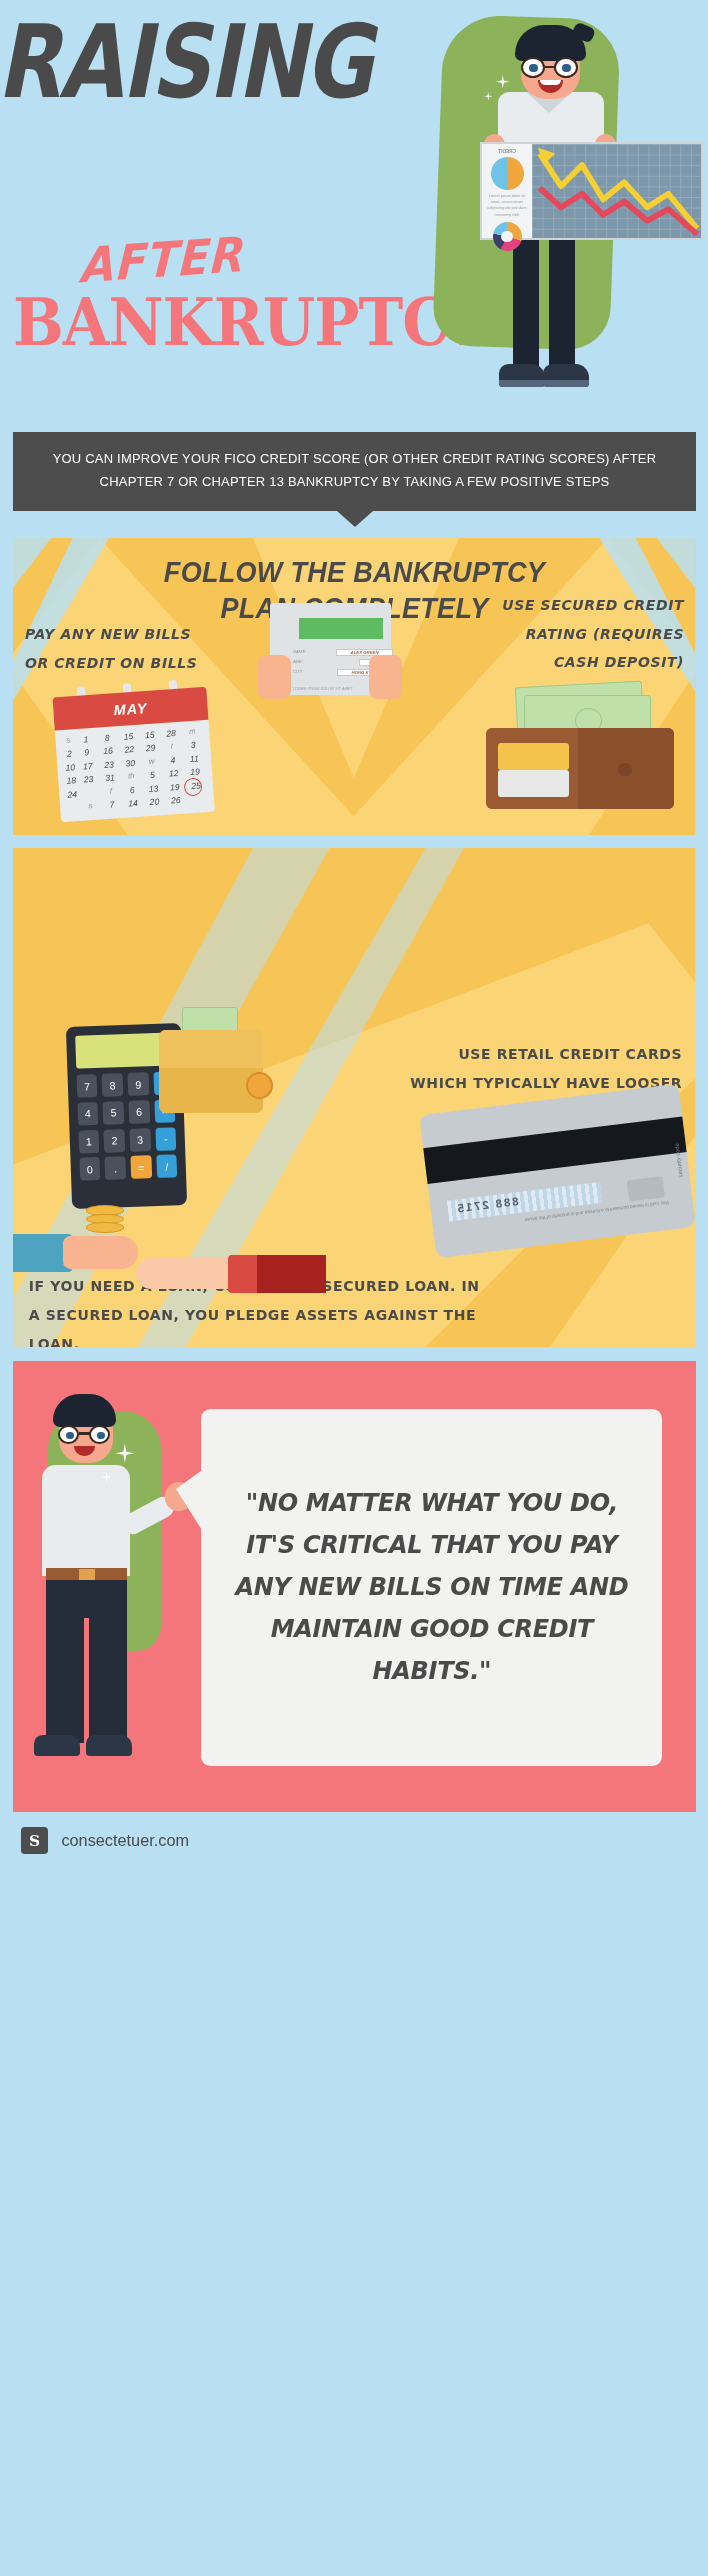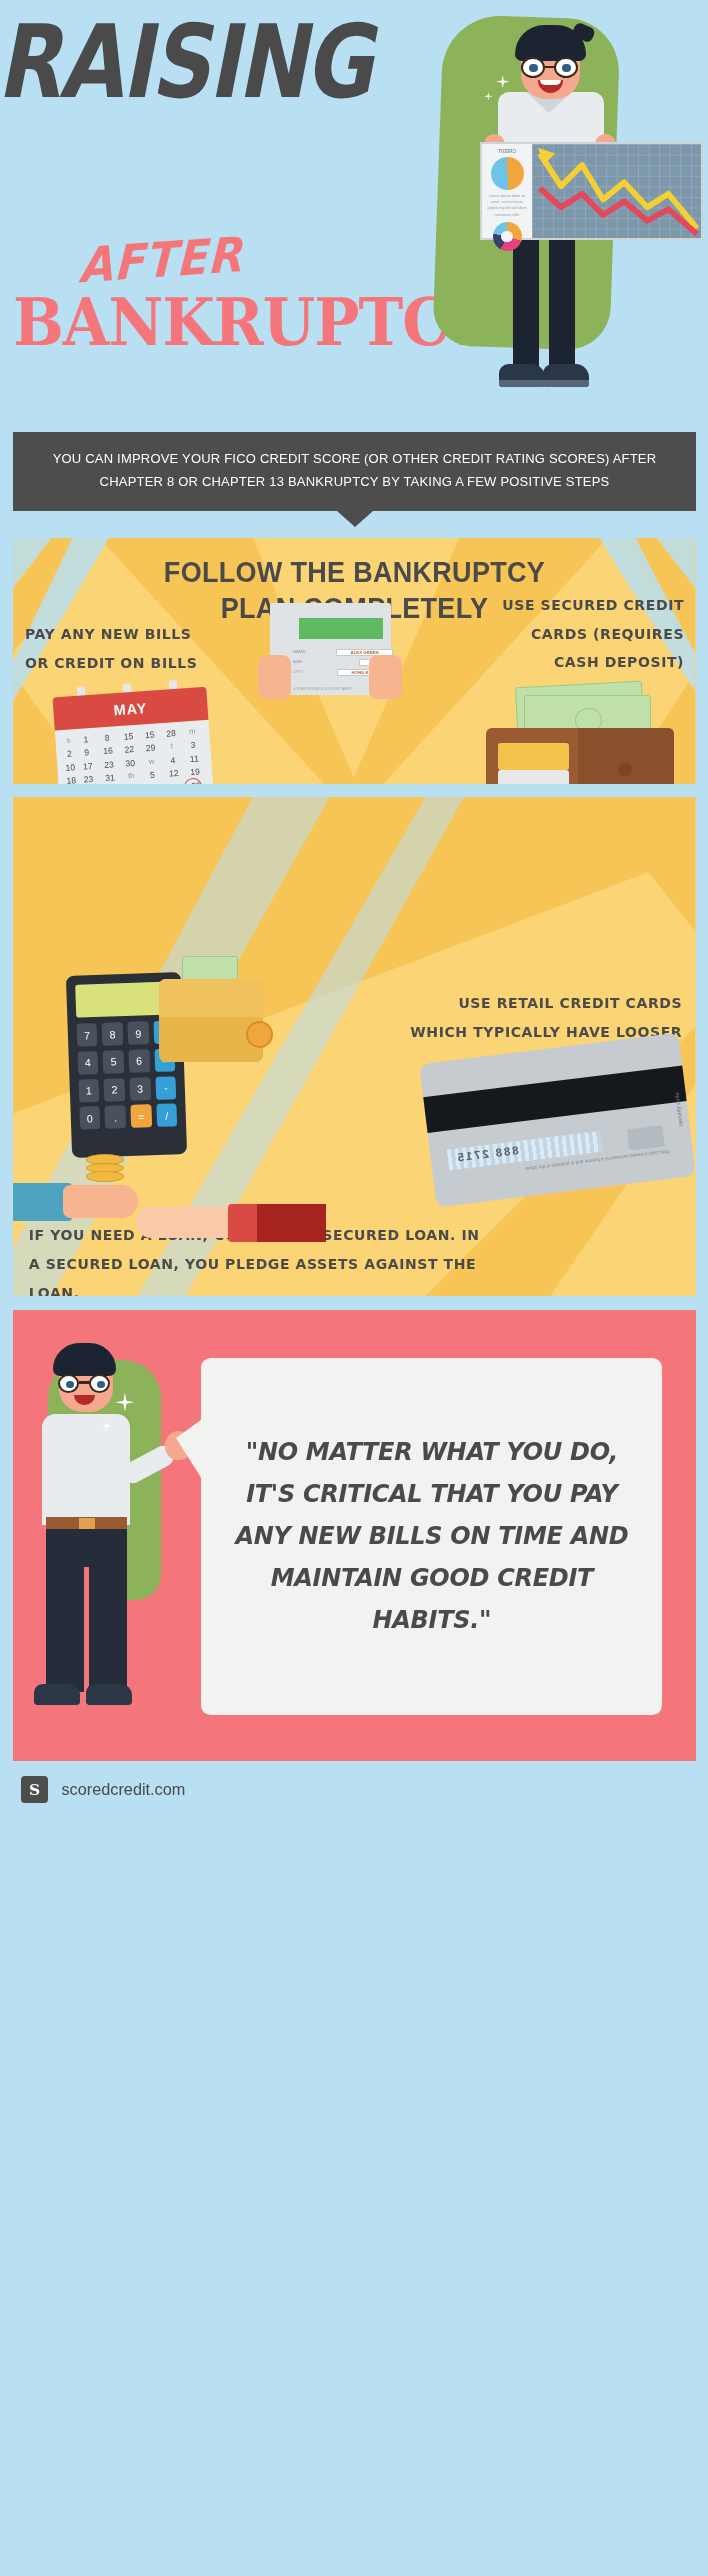--- a/index.html
+++ b/index.html
@@ -166,21 +166,21 @@
     font-family: "DejaVu Sans", sans-serif;
     font-weight: bold;
     color:#4b4b4b;
     font-size: 14px;
     line-height: 2.05;
     letter-spacing: 0.6px;
   }
   .blurb.right { text-align: right; }
 
   
-  .p1 { height: 246px; }
+  .p1 { height: 297px; font-style: italic; }
   .p1 .left-text  { position:absolute; left:11.5px; top:82px; width:192px; z-index:4; }
   .p1 .right-text { position:absolute; right:11.5px; top:53px; width:201px; z-index:4; }
 
   
   .envelope { position:absolute; left:245px; top:65px; width:144px; height:115px; z-index:5; }
   .env-paper { position:absolute; left:11.5px; top:0; width:121px; height:92px; background:#dfe3e6; border-radius:2.9px;}
   .env-green { position:absolute; left:29px; top:15.4px; width:84px; height:21px; background:#5fbb62; }
   .env-rows { position:absolute; left:23px; top:46px; width:100px; font-size:4.3px; color:#8b949b; }
   .env-row { display:flex; justify-content:space-between; margin-bottom:2.9px; }
   .env-row b { background:#fff; border:1px solid #c4cace; color:#b2602f; padding:0 13.4px; font-size:4.3px;}
@@ -381,21 +381,21 @@
             <polyline points="8,10 30,44 52,22 74,58 96,40 120,66 142,52 172,88" fill="none" stroke="#f5d033" stroke-width="6" stroke-linejoin="round"></polyline>
             <polyline points="8,46 30,66 52,52 74,74 96,60 120,80 142,68 172,94" fill="none" stroke="#e4485a" stroke-width="6" stroke-linejoin="round"></polyline>
             <polygon points="6,4 24,10 12,22" fill="#f5d033"></polygon>
           </svg>
         </div>
       </div>
     </div>
   </div>
 
   <div class="callout">
-    <span>YOU CAN IMPROVE YOUR FICO CREDIT SCORE (OR OTHER CREDIT RATING SCORES) AFTER CHAPTER 8 OR CHAPTER 13 BANKRUPTCY BY TAKING A FEW POSITIVE STEPS</span>
+    <span>YOU CAN IMPROVE YOUR FICO CREDIT SCORE (OR OTHER CREDIT RATING SCORES) AFTER CHAPTER 7 OR CHAPTER 13 BANKRUPTCY BY TAKING A FEW POSITIVE STEPS</span>
     <div class="callout-tip"></div>
   </div>
 
   <div class="gap" style="height:27px"></div>
 
   <div class="panel p1">
     <svg class="rays" viewBox="0 0 711 310" preserveAspectRatio="none">
       <polygon points="0,0 90,0 0,120" fill="#f7c555"></polygon>
       <polygon points="90,0 620,0 355,290" fill="#f7c555"></polygon>
       <polygon points="250,0 465,0 355,250" fill="#fbd476"></polygon>
@@ -407,21 +407,21 @@
       <polygon points="611,0 649,0 711,120 711,160" fill="#b9dff2" opacity="0.85"></polygon>
       <polygon points="671,0 711,0 711,52" fill="#b9dff2" opacity="0.85"></polygon>
     </svg>
 
     <div class="sec-title">
       <div>FOLLOW THE BANKRUPTCY</div>
       <div>PLAN COMPLETELY</div>
     </div>
 
     <div class="blurb left-text">PAY ANY NEW BILLS OR CREDIT ON BILLS</div>
-    <div class="blurb right right-text">USE SECURED CREDIT CARDS (REQUIRES CASH DEPOSIT)</div>
+    <div class="blurb right right-text">USE SECURED CREDIT RATING (REQUIRES CASH DEPOSIT)</div>
 
     <div class="envelope">
       <div class="env-paper">
         <div class="env-green"></div>
         <div class="env-rows">
           <div class="env-row">
               <span>NAME:</span>
               <b>ALEX GREEN</b>
             </div>
           <div class="env-row">
@@ -600,17 +600,17 @@
     <div class="q-sp q-sp1"></div>
     <div class="q-sp q-sp2"></div>
 
     <div class="bubble">
       <p>"NO MATTER WHAT YOU DO, IT'S CRITICAL THAT YOU PAY ANY NEW BILLS ON TIME AND MAINTAIN GOOD CREDIT HABITS."</p>
     </div>
   </div>
 
   <div class="footer">
     <div class="footer-logo">S</div>
-    <div class="footer-url">scoredcredit.com</div>
+    <div class="footer-url">consectetuer.com</div>
   </div>
 
 </div>
 
 
 </body></html>

